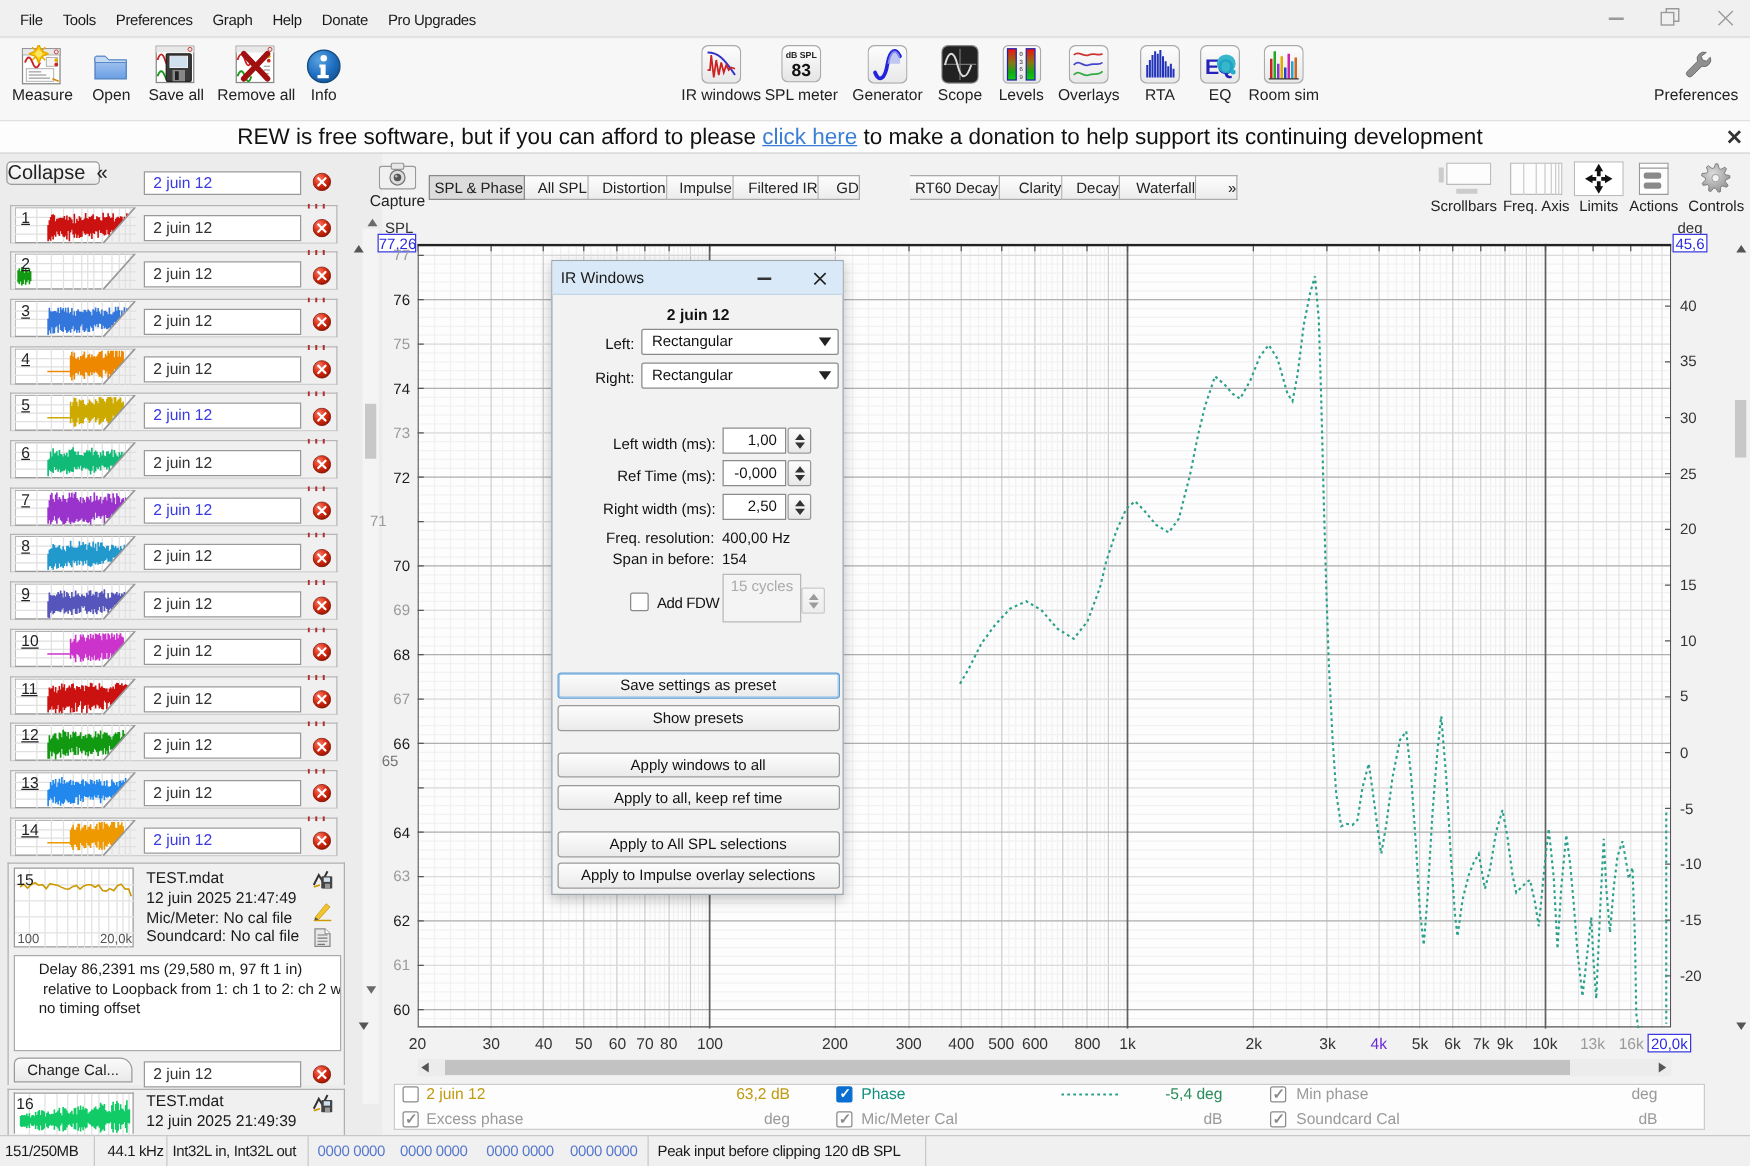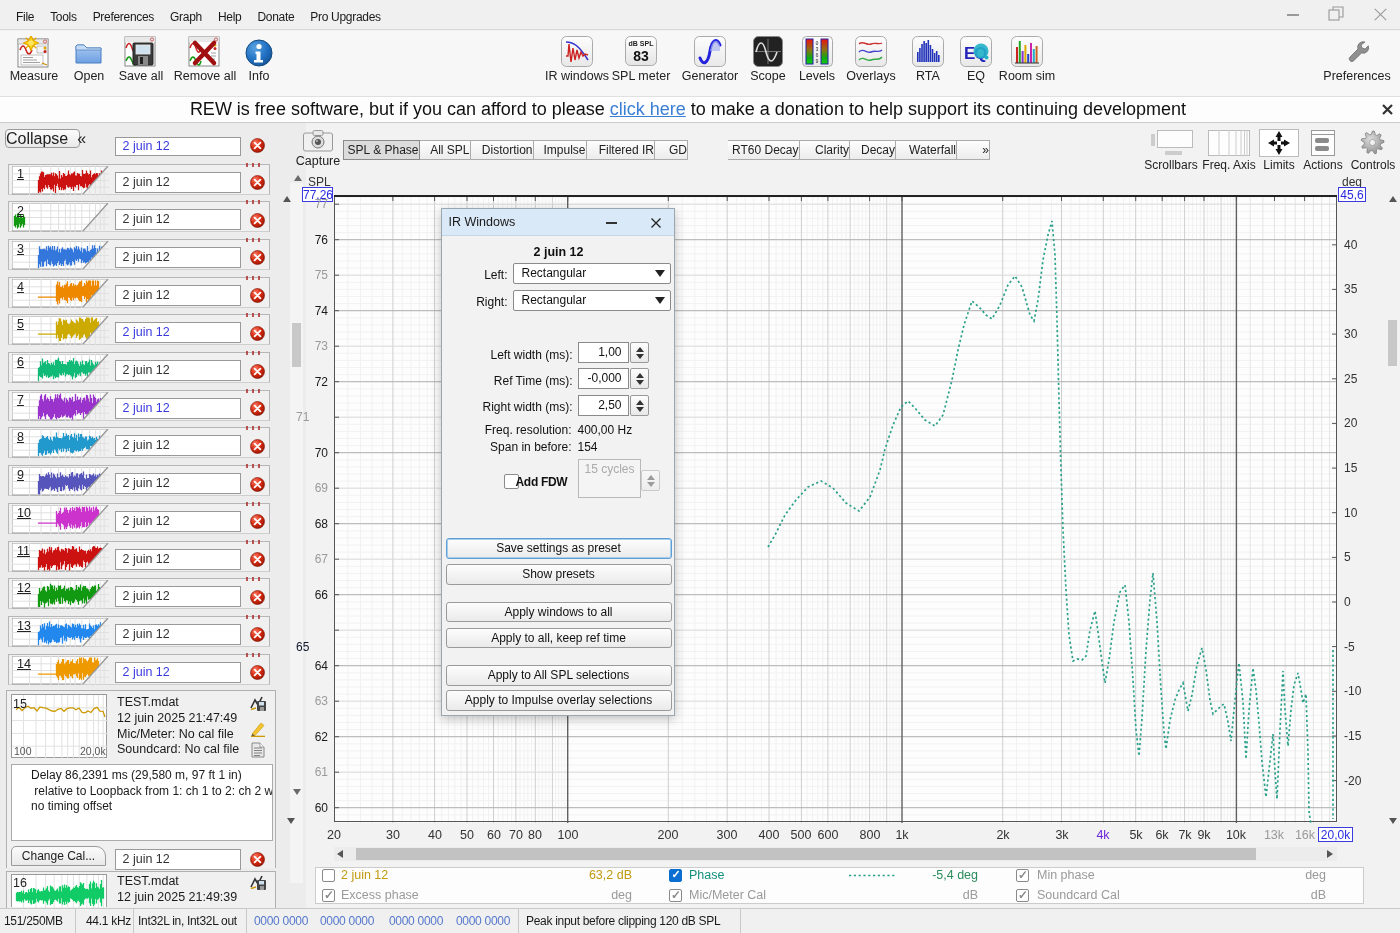--- a/index.html
+++ b/index.html
@@ -765,21 +765,21 @@
 <div class="gicon" style="left:1318px;top:158px;width:110px">Controls</div>
 <div class="abs" style="left:308px;top:175px;font-size:12px;color:#333">SPL</div>
 <div class="abs blubox" style="left:302px;top:187px;width:31px;height:15px;line-height:14px;font-size:12px">77,26</div>
 <div class="abs" style="left:1342px;top:175px;font-size:12px;color:#333">deg</div>
 <div class="abs blubox" style="left:1338px;top:187px;width:28px;height:15px;line-height:14px;font-size:12px">45,6</div>
 <div class="axlab" style="left:296px;top:801px;width:32px;text-align:right;color:#1a1a1a">60</div>
 <div class="axlab" style="left:296px;top:765px;width:32px;text-align:right;color:#9a9a9a">61</div>
 <div class="axlab" style="left:296px;top:730px;width:32px;text-align:right;color:#1a1a1a">62</div>
 <div class="axlab" style="left:296px;top:694px;width:32px;text-align:right;color:#9a9a9a">63</div>
 <div class="axlab" style="left:296px;top:659px;width:32px;text-align:right;color:#1a1a1a">64</div>
-<div class="axlab" style="left:296px;top:640px;width:32px;text-align:left;color:#0f172a">65</div>
+<div class="axlab" style="left:296px;top:602px;width:32px;text-align:center;color:#737373">65</div>
 <div class="axlab" style="left:296px;top:588px;width:32px;text-align:right;color:#1a1a1a">66</div>
 <div class="axlab" style="left:296px;top:552px;width:32px;text-align:right;color:#9a9a9a">67</div>
 <div class="axlab" style="left:296px;top:517px;width:32px;text-align:right;color:#1a1a1a">68</div>
 <div class="axlab" style="left:296px;top:481px;width:32px;text-align:right;color:#9a9a9a">69</div>
 <div class="axlab" style="left:296px;top:446px;width:32px;text-align:right;color:#1a1a1a">70</div>
 <div class="axlab" style="left:296px;top:410px;width:32px;text-align:left;color:#9a9a9a">71</div>
 <div class="axlab" style="left:296px;top:375px;width:32px;text-align:right;color:#1a1a1a">72</div>
 <div class="axlab" style="left:296px;top:339px;width:32px;text-align:right;color:#9a9a9a">73</div>
 <div class="axlab" style="left:296px;top:304px;width:32px;text-align:right;color:#1a1a1a">74</div>
 <div class="axlab" style="left:296px;top:268px;width:32px;text-align:right;color:#9a9a9a">75</div>
@@ -892,21 +892,21 @@
  <div class="abs" style="left:136px;top:159px;width:51px;height:21px;background:#fff;border:1px solid #8a8a8a;font-size:12px;color:#111;line-height:19px;text-align:right;padding-right:6px">-0,000</div>
  <div class="spinner" style="left:188px;top:159px"></div>
  <div class="dlg-row" style="left:26px;top:191px;width:105px;text-align:right">Right width (ms):</div>
  <div class="abs" style="left:136px;top:186px;width:51px;height:21px;background:#fff;border:1px solid #8a8a8a;font-size:12px;color:#111;line-height:19px;text-align:right;padding-right:6px">2,50</div>
  <div class="spinner" style="left:188px;top:186px"></div>
  <div class="dlg-row" style="left:5px;top:214px;width:125px;text-align:right">Freq. resolution:</div>
  <div class="dlg-row" style="left:136px;top:214px">400,00 Hz</div>
  <div class="dlg-row" style="left:5px;top:231px;width:125px;text-align:right">Span in before:</div>
  <div class="dlg-row" style="left:136px;top:231px">154</div>
  <div class="cb" style="left:62px;top:265px;width:15px;height:15px"></div>
- <div class="dlg-row" style="left:74px;top:266px;font-weight:bold;letter-spacing:-0.3px">Add FDW</div>
+ <div class="dlg-row" style="left:84px;top:266px;font-weight:normal;letter-spacing:-0.3px">Add FDW</div>
  <div class="abs" style="left:136px;top:250px;width:63px;height:39px;background:#f4f4f4;border:1px solid #b8b8b8;font-size:12px;color:#aaa;line-height:19px;padding-left:6px">15 cycles</div>
  <div class="spinner" style="left:199px;top:261px;opacity:0.45"></div>
  <div class="dbtn" style="top:329px;border:1px solid #5e9ed6;box-shadow:0 0 0 1px #a8cdeb inset">Save settings as preset</div>
  <div class="dbtn" style="top:355px">Show presets</div>
  <div class="dbtn" style="top:392.5px">Apply windows to all</div>
  <div class="dbtn" style="top:418.5px">Apply to all, keep ref time</div>
  <div class="dbtn" style="top:456px">Apply to All SPL selections</div>
  <div class="dbtn" style="top:481px">Apply to Impulse overlay selections</div>
 </div>
 

